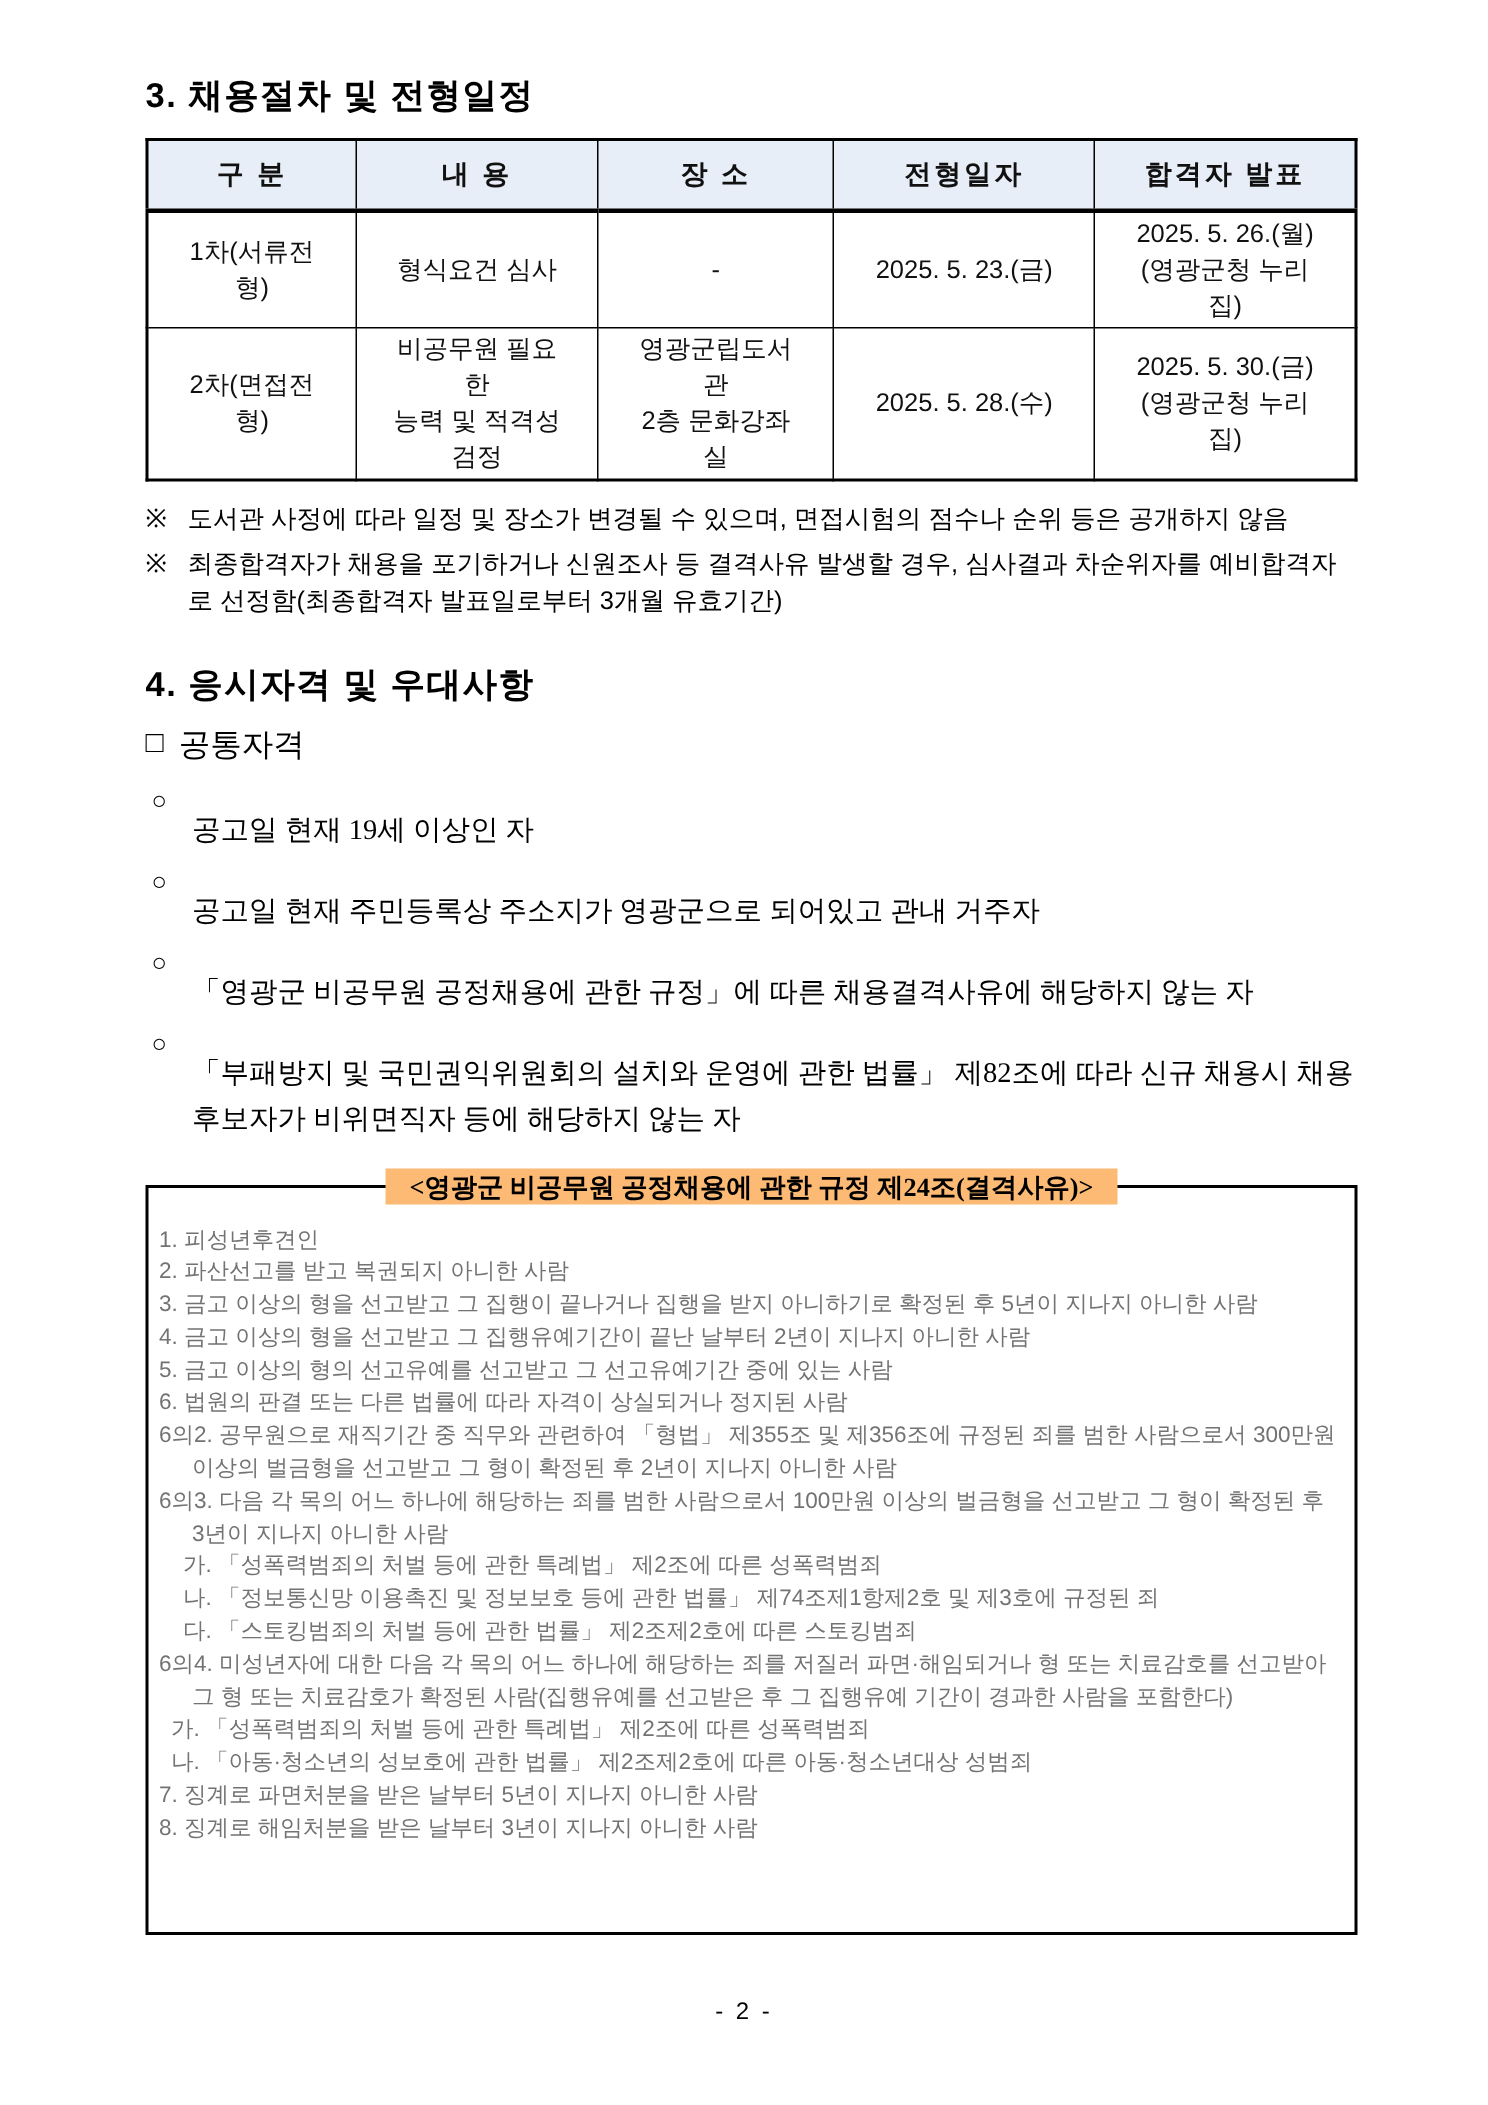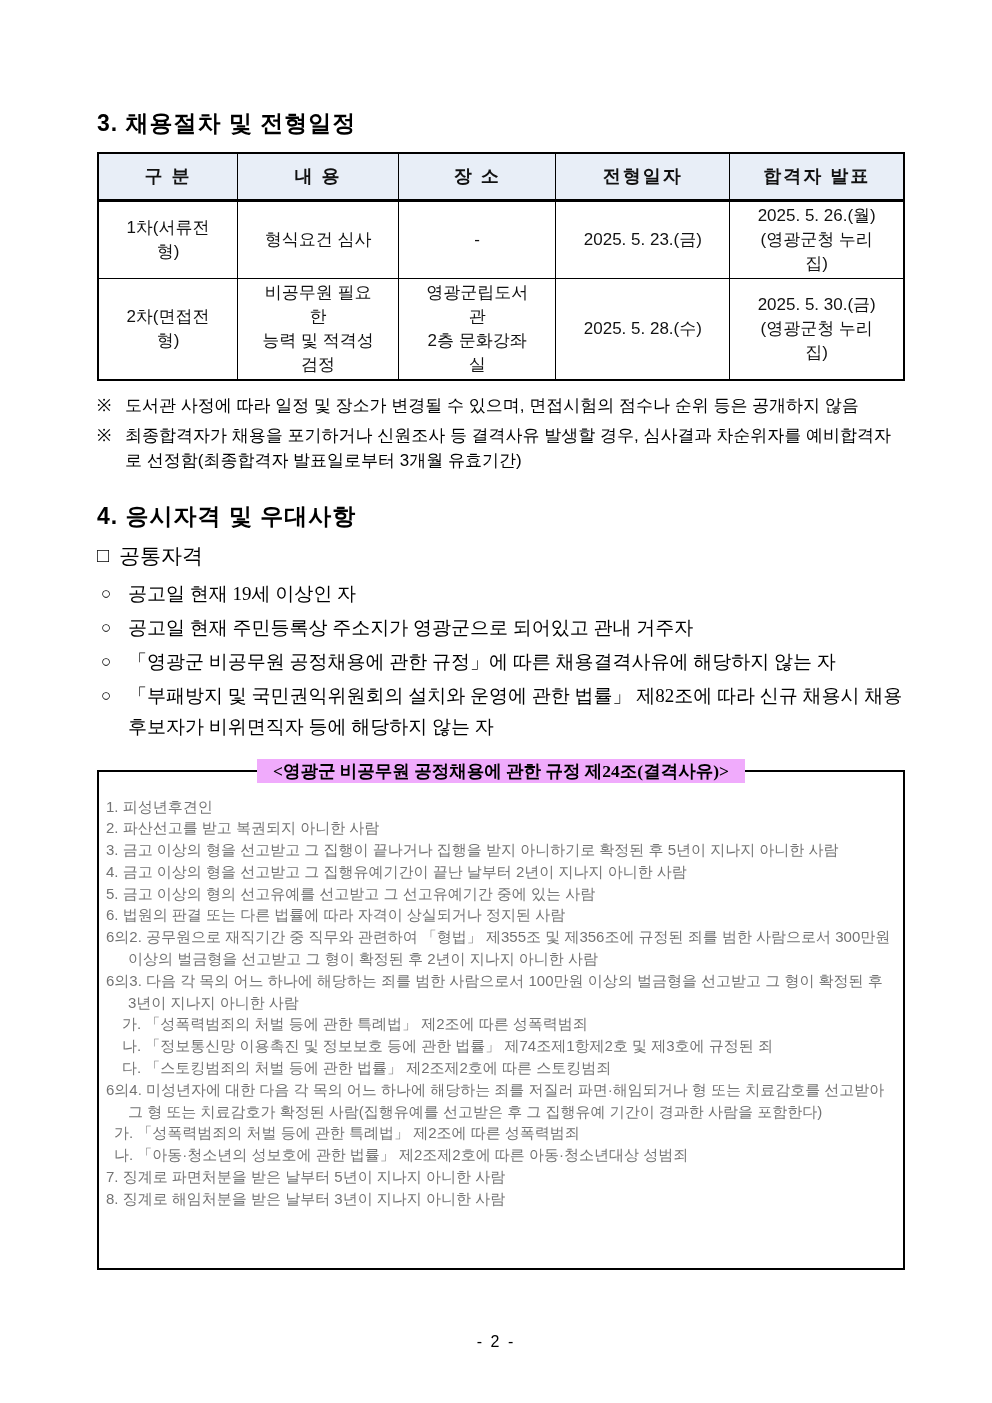--- a/index.html
+++ b/index.html
@@ -8,21 +8,21 @@
     width: 992px; height: 1403px;
     font-family: "Liberation Sans", sans-serif;
     color: #111111;
     position: relative;
     overflow: hidden;
   }
   .page { width: 992px; height: 1403px; position: relative; background: #ffffff; }
   .content { position: absolute; left: 97px; top: 0; width: 808px; }
 
   .sec-title {
-    margin-top: 108px;
+    margin-top: 48px;
     font-size: 23px;
     font-weight: bold;
     letter-spacing: 1px;
     font-family: "Liberation Sans", sans-serif;
     color: #000;
   }
   .sec-title.sec4 { margin-top: 28px; }
 
   
   table.schedule {
@@ -75,36 +75,36 @@
   .qual-list { margin-top: 8px; }
   .qual-item {
     display: flex;
     font-family: "Liberation Serif", serif;
     font-size: 19px;
     line-height: 31px;
     margin-bottom: 3px;
     color: #000;
   }
   .qual-item .marker { width: 31px; flex: 0 0 31px; padding-left: 4px; font-size: 17px; }
-  .qual-item .qual-text { flex: 1; }
+  .qual-item .qual-text { flex: 1; margin-top: 20px; }
 
   
   .rulebox {
     margin-top: 28px;
     border: 2px solid #000;
     position: relative;
     padding: 24px 10px 18px 7px;
     min-height: 500px;
   }
   .rulebox-title {
     position: absolute;
     top: -13px;
     left: 50%;
     transform: translateX(-50%);
-    background: #f0abfc;
+    background: #fdba74;
     padding: 0 16px;
     white-space: nowrap;
     font-family: "Liberation Serif", serif;
     font-weight: bold;
     font-size: 17.5px;
     color: #000;
   }
   .rule-line {
     font-size: 15px;
     line-height: 21.8px;

